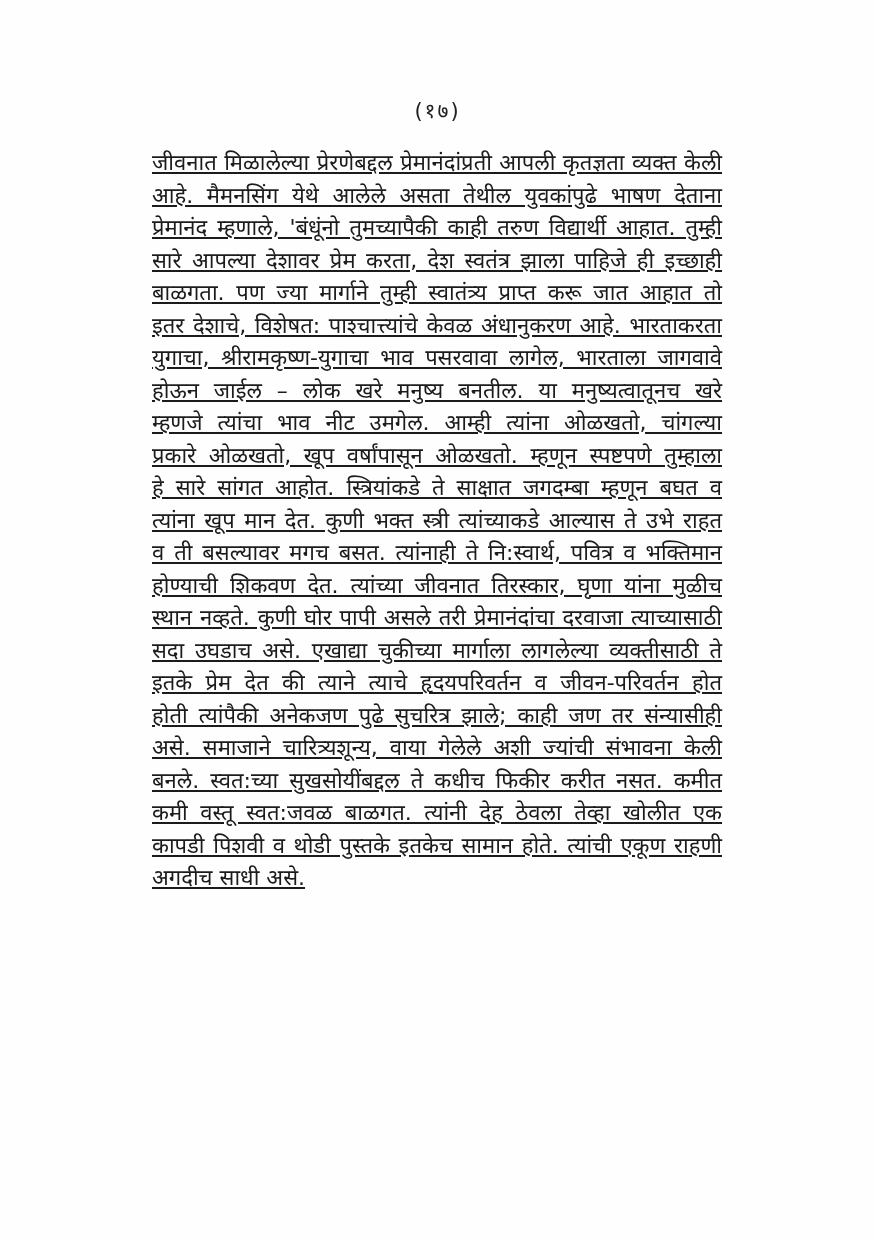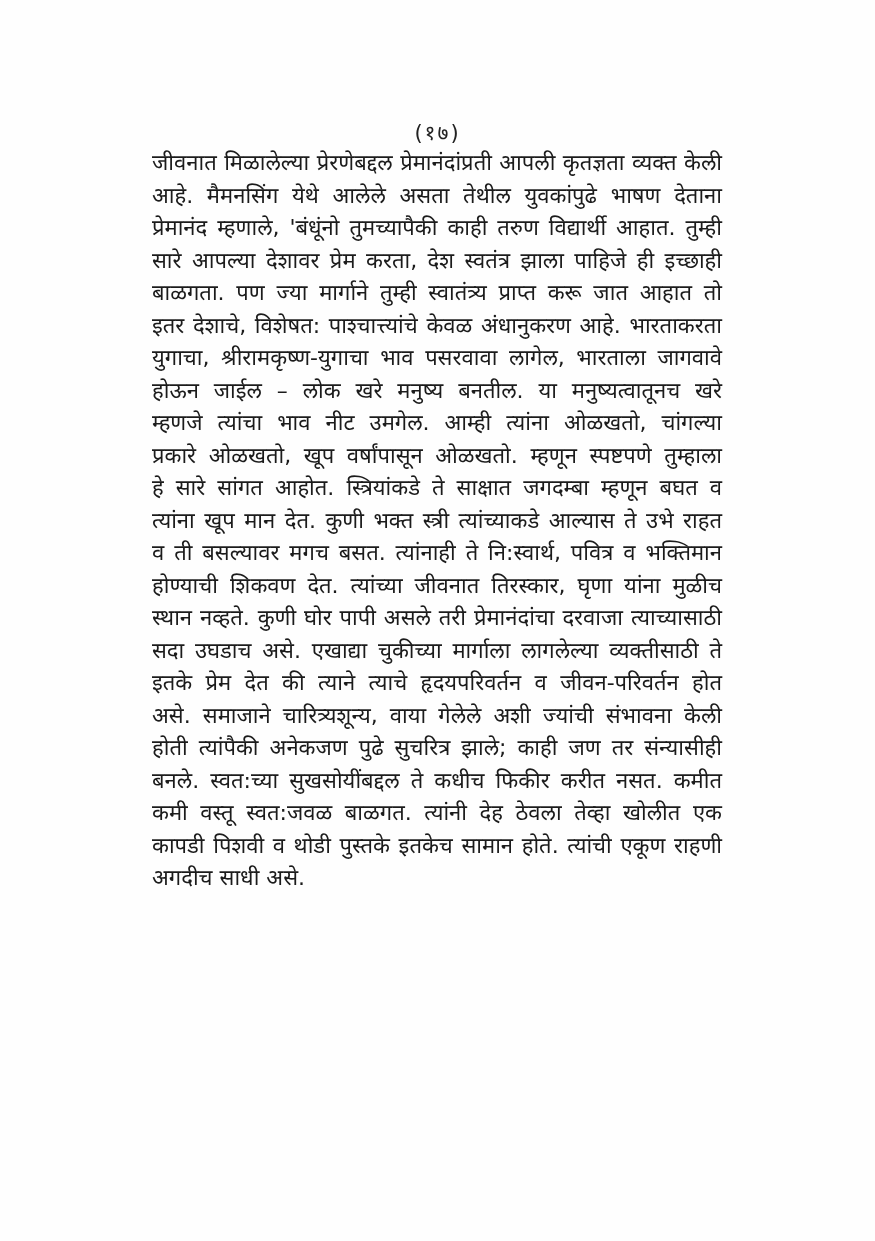--- a/index.html
+++ b/index.html
@@ -18,37 +18,37 @@
   }
   .page-number {
     position: absolute;
     top: 96px;
     left: 0;
     width: 875px;
     text-align: center;
     font-size: 21px;
     letter-spacing: 2px;
     color: #222222;
-    margin-top: 22px;
   }
   .text-block {
     position: absolute;
     left: 152px;
     top: 147px;
     width: 570px;
   }
   .line {
     height: 32.5px;
     line-height: 32.5px;
     font-size: 22px;
     white-space: nowrap;
     text-align: justify;
     text-align-last: justify;
     text-justify: inter-word;
     overflow: visible;
+    text-decoration: underline;
   }
   .line.last {
     text-align: right;
     text-align-last: left;
   }
 </style>
 </head>
 <body>
 
 <div class="page">
@@ -64,20 +64,20 @@
     <div class="line">होऊन जाईल – लोक खरे मनुष्य बनतील. या मनुष्यत्वातूनच खरे</div>
     <div class="line">म्हणजे त्यांचा भाव नीट उमगेल. आम्ही त्यांना ओळखतो, चांगल्या</div>
     <div class="line">प्रकारे ओळखतो, खूप वर्षांपासून ओळखतो. म्हणून स्पष्टपणे तुम्हाला</div>
     <div class="line">हे सारे सांगत आहोत. स्त्रियांकडे ते साक्षात जगदम्बा म्हणून बघत व</div>
     <div class="line">त्यांना खूप मान देत. कुणी भक्त स्त्री त्यांच्याकडे आल्यास ते उभे राहत</div>
     <div class="line">व ती बसल्यावर मगच बसत. त्यांनाही ते नि:स्वार्थ, पवित्र व भक्तिमान</div>
     <div class="line">होण्याची शिकवण देत. त्यांच्या जीवनात तिरस्कार, घृणा यांना मुळीच</div>
     <div class="line">स्थान नव्हते. कुणी घोर पापी असले तरी प्रेमानंदांचा दरवाजा त्याच्यासाठी</div>
     <div class="line">सदा उघडाच असे. एखाद्या चुकीच्या मार्गाला लागलेल्या व्यक्तीसाठी ते</div>
     <div class="line">इतके प्रेम देत की त्याने त्याचे हृदयपरिवर्तन व जीवन-परिवर्तन होत</div>
+    <div class="line">होती त्यांपैकी अनेकजण पुढे सुचरित्र झाले; काही जण तर संन्यासीही</div>
     <div class="line">असे. समाजाने चारित्र्यशून्य, वाया गेलेले अशी ज्यांची संभावना केली</div>
-    <div class="line">होती त्यांपैकी अनेकजण पुढे सुचरित्र झाले; काही जण तर संन्यासीही</div>
     <div class="line">बनले. स्वत:च्या सुखसोयींबद्दल ते कधीच फिकीर करीत नसत. कमीत</div>
     <div class="line">कमी वस्तू स्वत:जवळ बाळगत. त्यांनी देह ठेवला तेव्हा खोलीत एक</div>
     <div class="line">कापडी पिशवी व थोडी पुस्तके इतकेच सामान होते. त्यांची एकूण राहणी</div>
     <div class="line last">अगदीच साधी असे.</div>
   </div>
 </div>
 
 </body></html>

